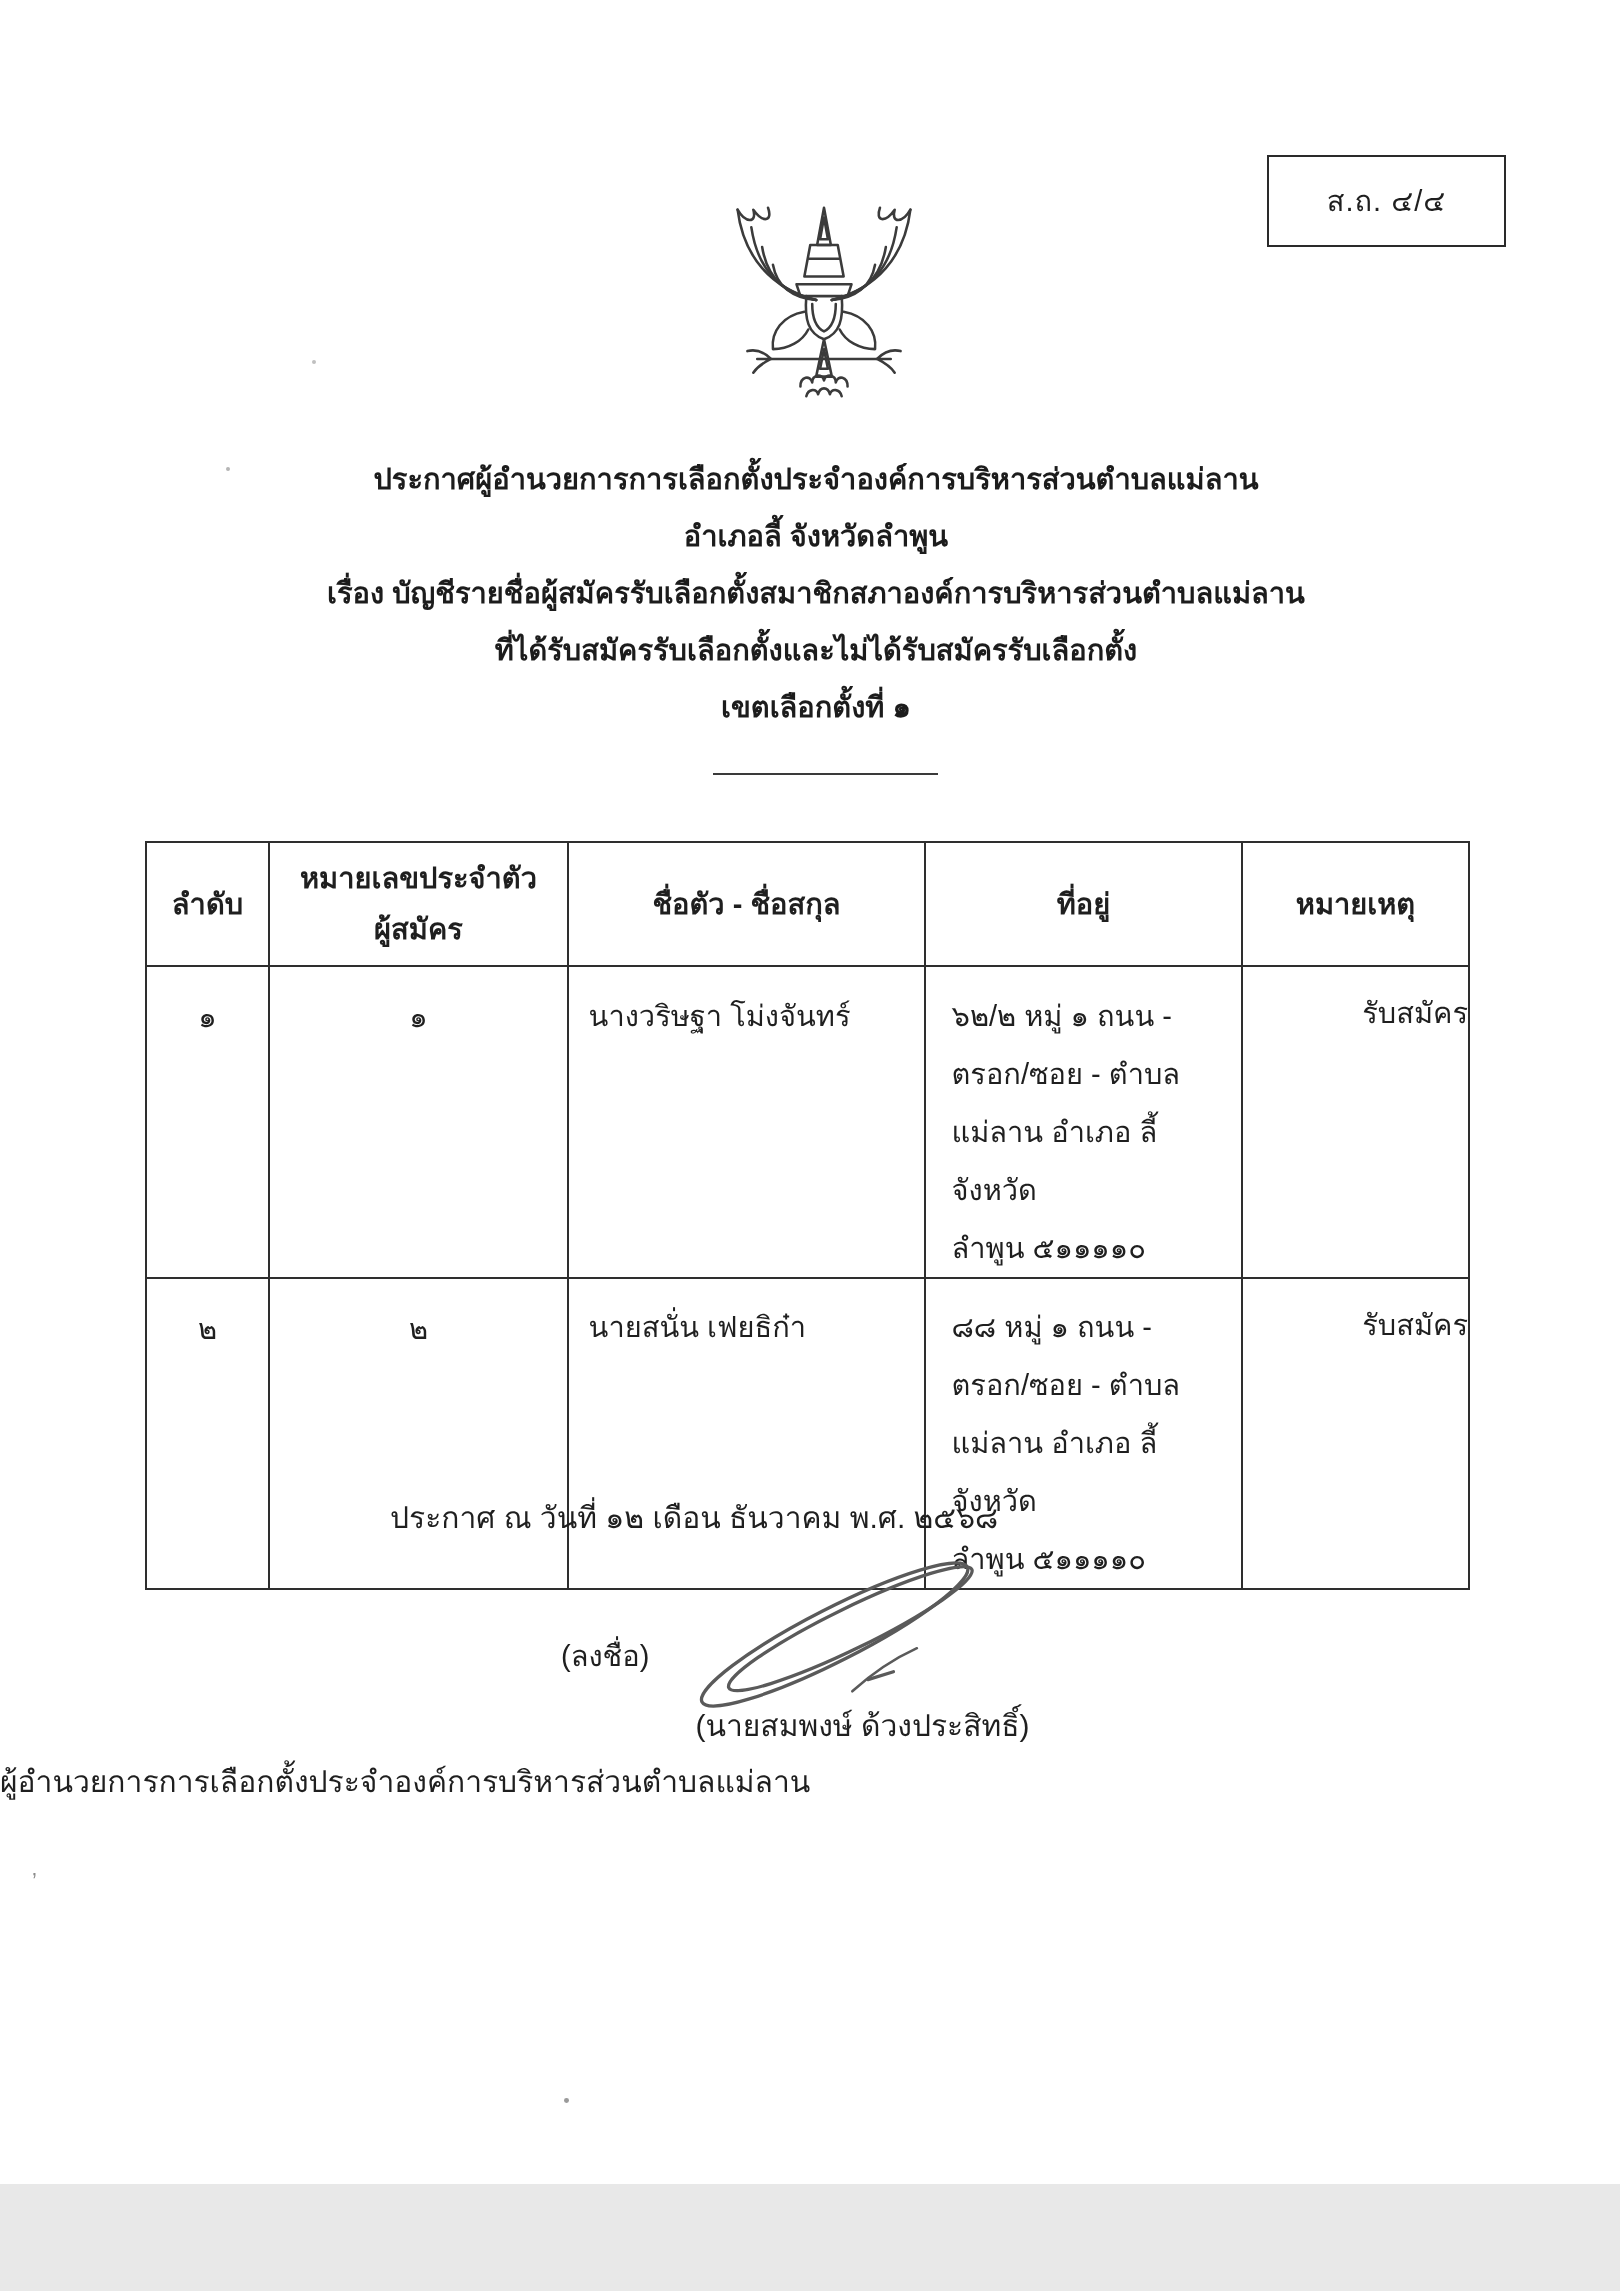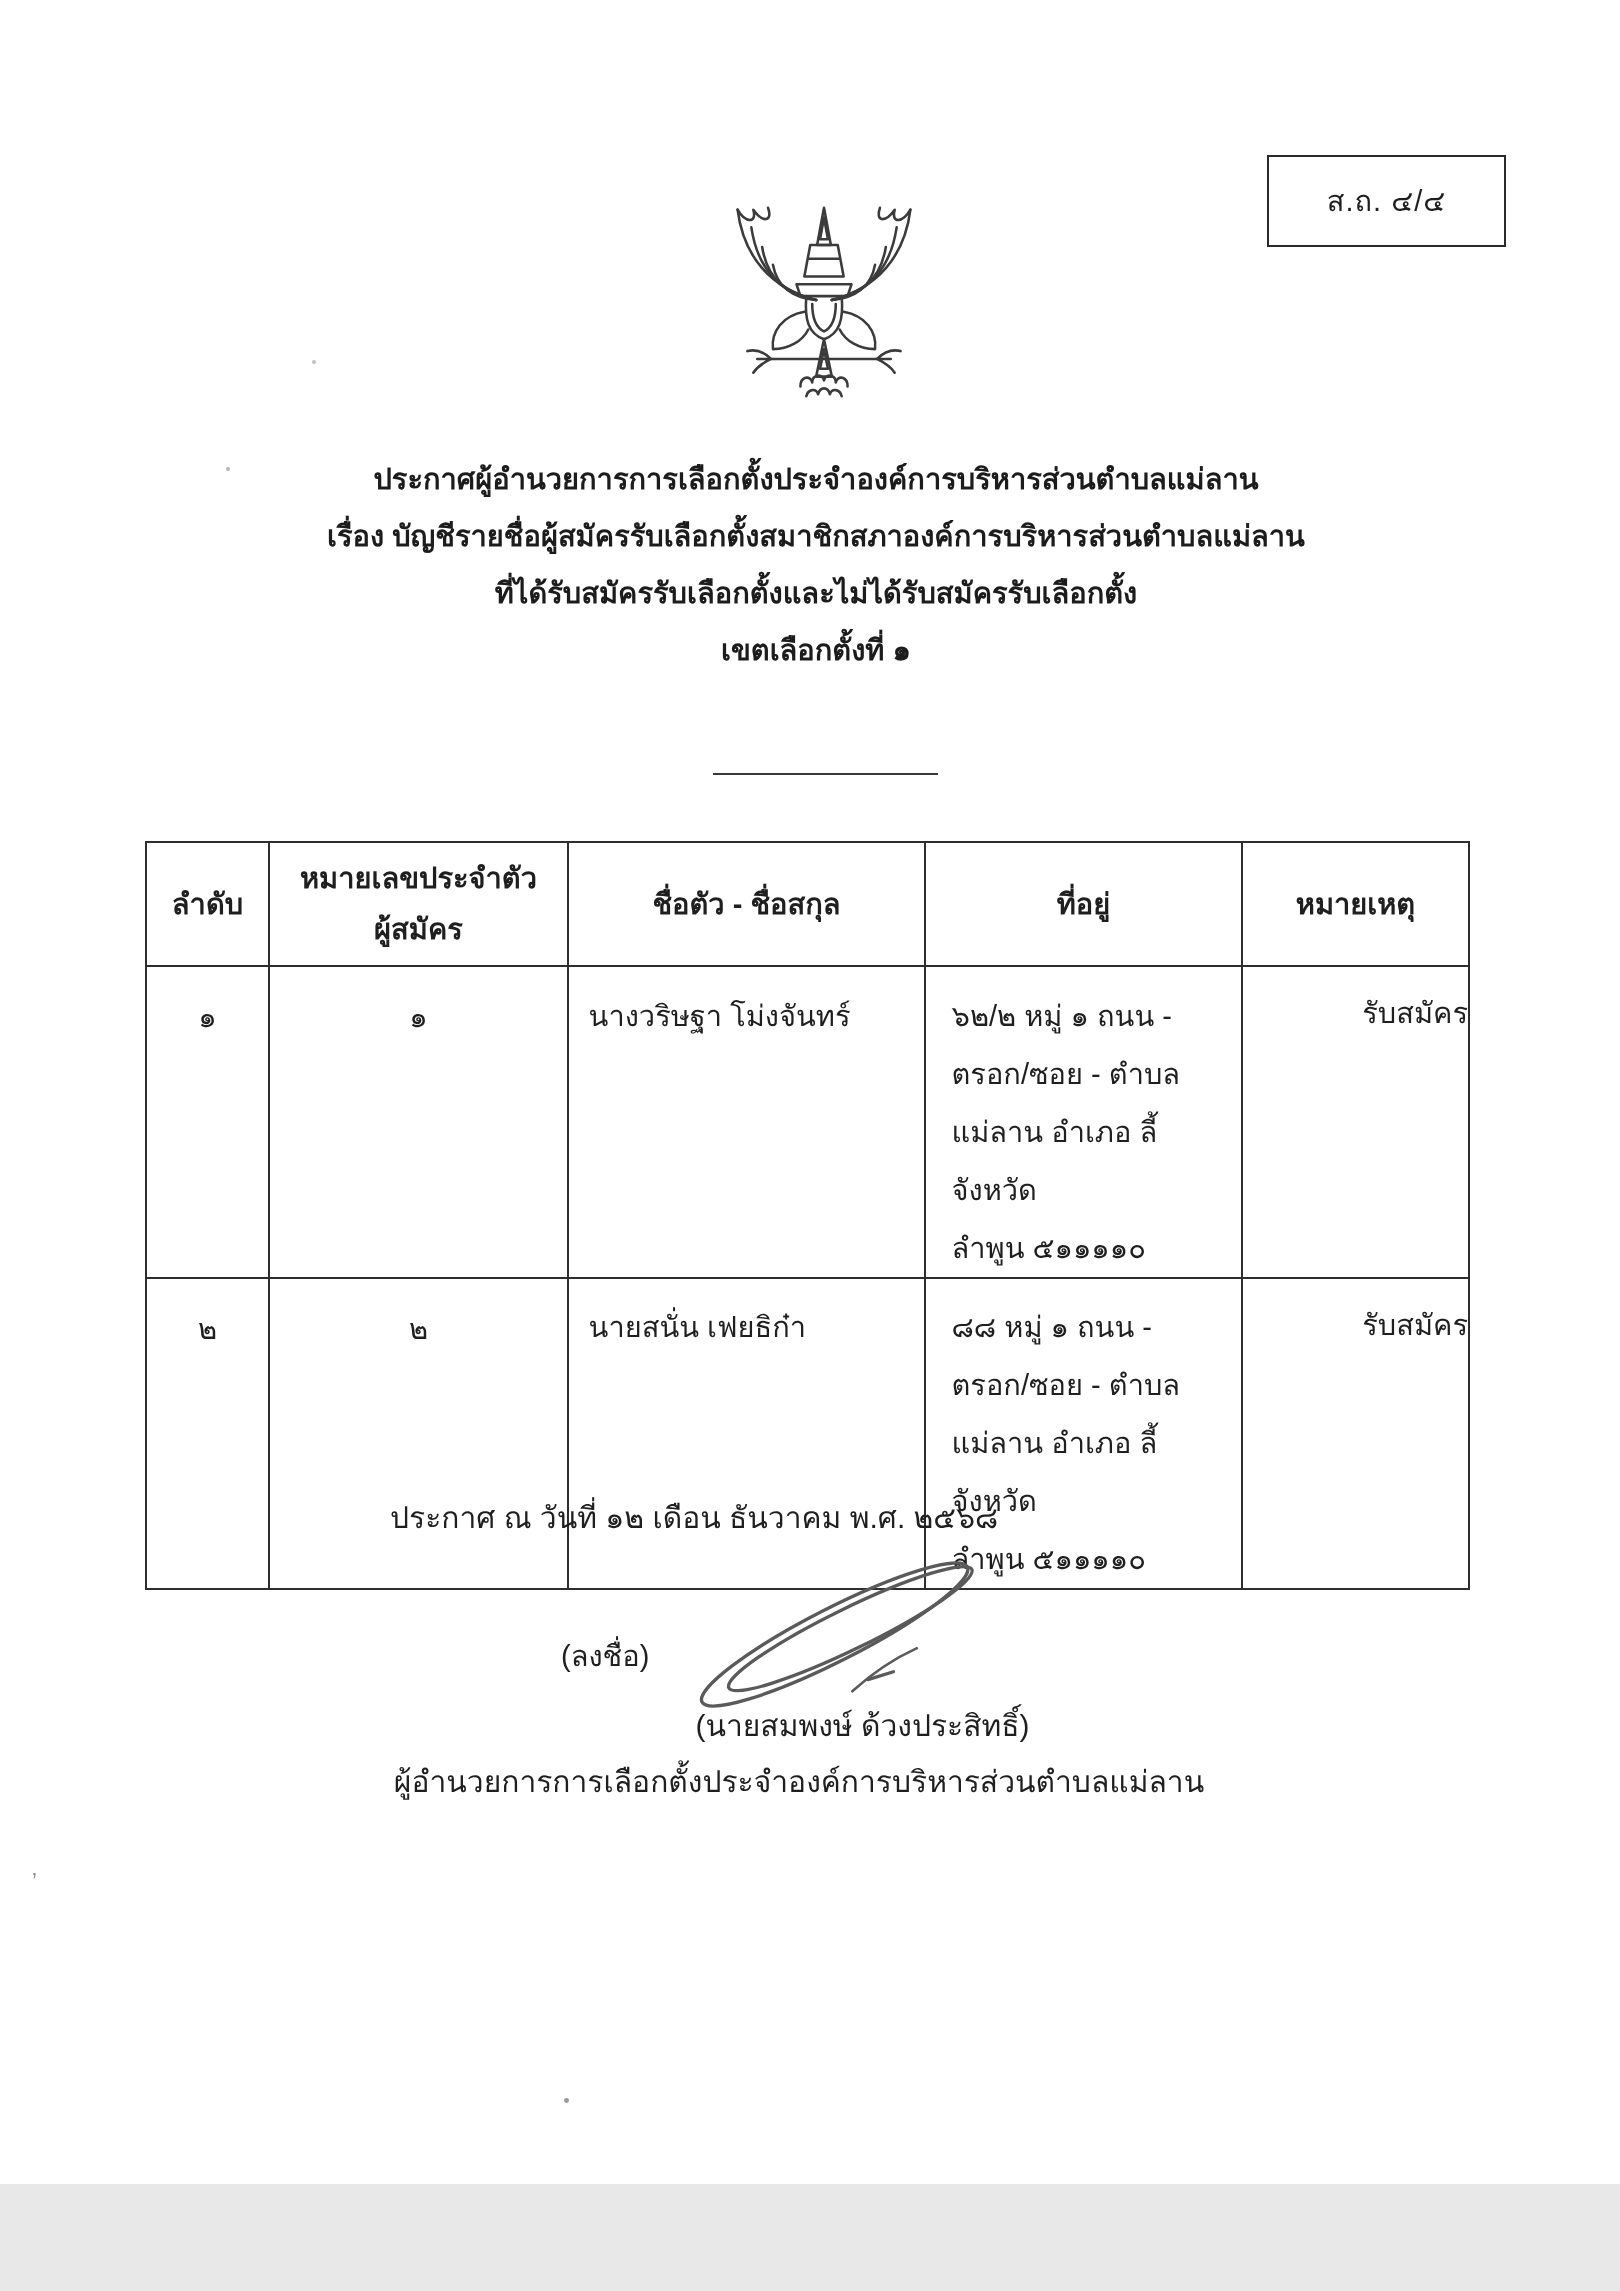--- a/index.html
+++ b/index.html
@@ -100,21 +100,20 @@
     position: absolute;
     left: 0; top: 1702px;
     width: 1725px;
     text-align: center;
     font-size: 30px;
   }
   .signer-title {
     position: absolute;
     left: 0; top: 1758px;
     width: 1598px;
-    text-align: center;
     font-size: 30px;
   }
 
   
   .speck { position: absolute; color: #8a8a8a; font-size: 21.6px; }
   .speck.dot { width: 4.9px; height: 4.9px; border-radius: 50%; background: #9a9a9a; }
 </style>
 </head>
 <body>
 
@@ -158,20 +157,21 @@
 
     <path d="M112,148 L104,186 L120,186 Z"></path>
     <path d="M112,158 L108,178 L116,178 Z"></path>
 
     <path d="M88,196 C88,186 98,184 100,192 C100,184 110,182 112,190 C114,182 124,184 124,192 C126,184 136,186 136,196"></path>
     <path d="M94,206 C96,198 104,198 106,204 C108,196 116,196 118,204 C120,198 128,198 130,206"></path>
   </svg>
 
   <div class="title-block">
     <div>ประกาศผู้อำนวยการการเลือกตั้งประจำองค์การบริหารส่วนตำบลแม่ลาน</div>
+    <div>อำเภอลี้ จังหวัดลำพูน</div>
     <div>เรื่อง บัญชีรายชื่อผู้สมัครรับเลือกตั้งสมาชิกสภาองค์การบริหารส่วนตำบลแม่ลาน</div>
     <div>ที่ได้รับสมัครรับเลือกตั้งและไม่ได้รับสมัครรับเลือกตั้ง</div>
     <div>เขตเลือกตั้งที่ ๑</div>
   </div>
 
   <div class="title-sep"></div>
 
   <table class="candidates">
     <colgroup>
       <col style="width:123px">

